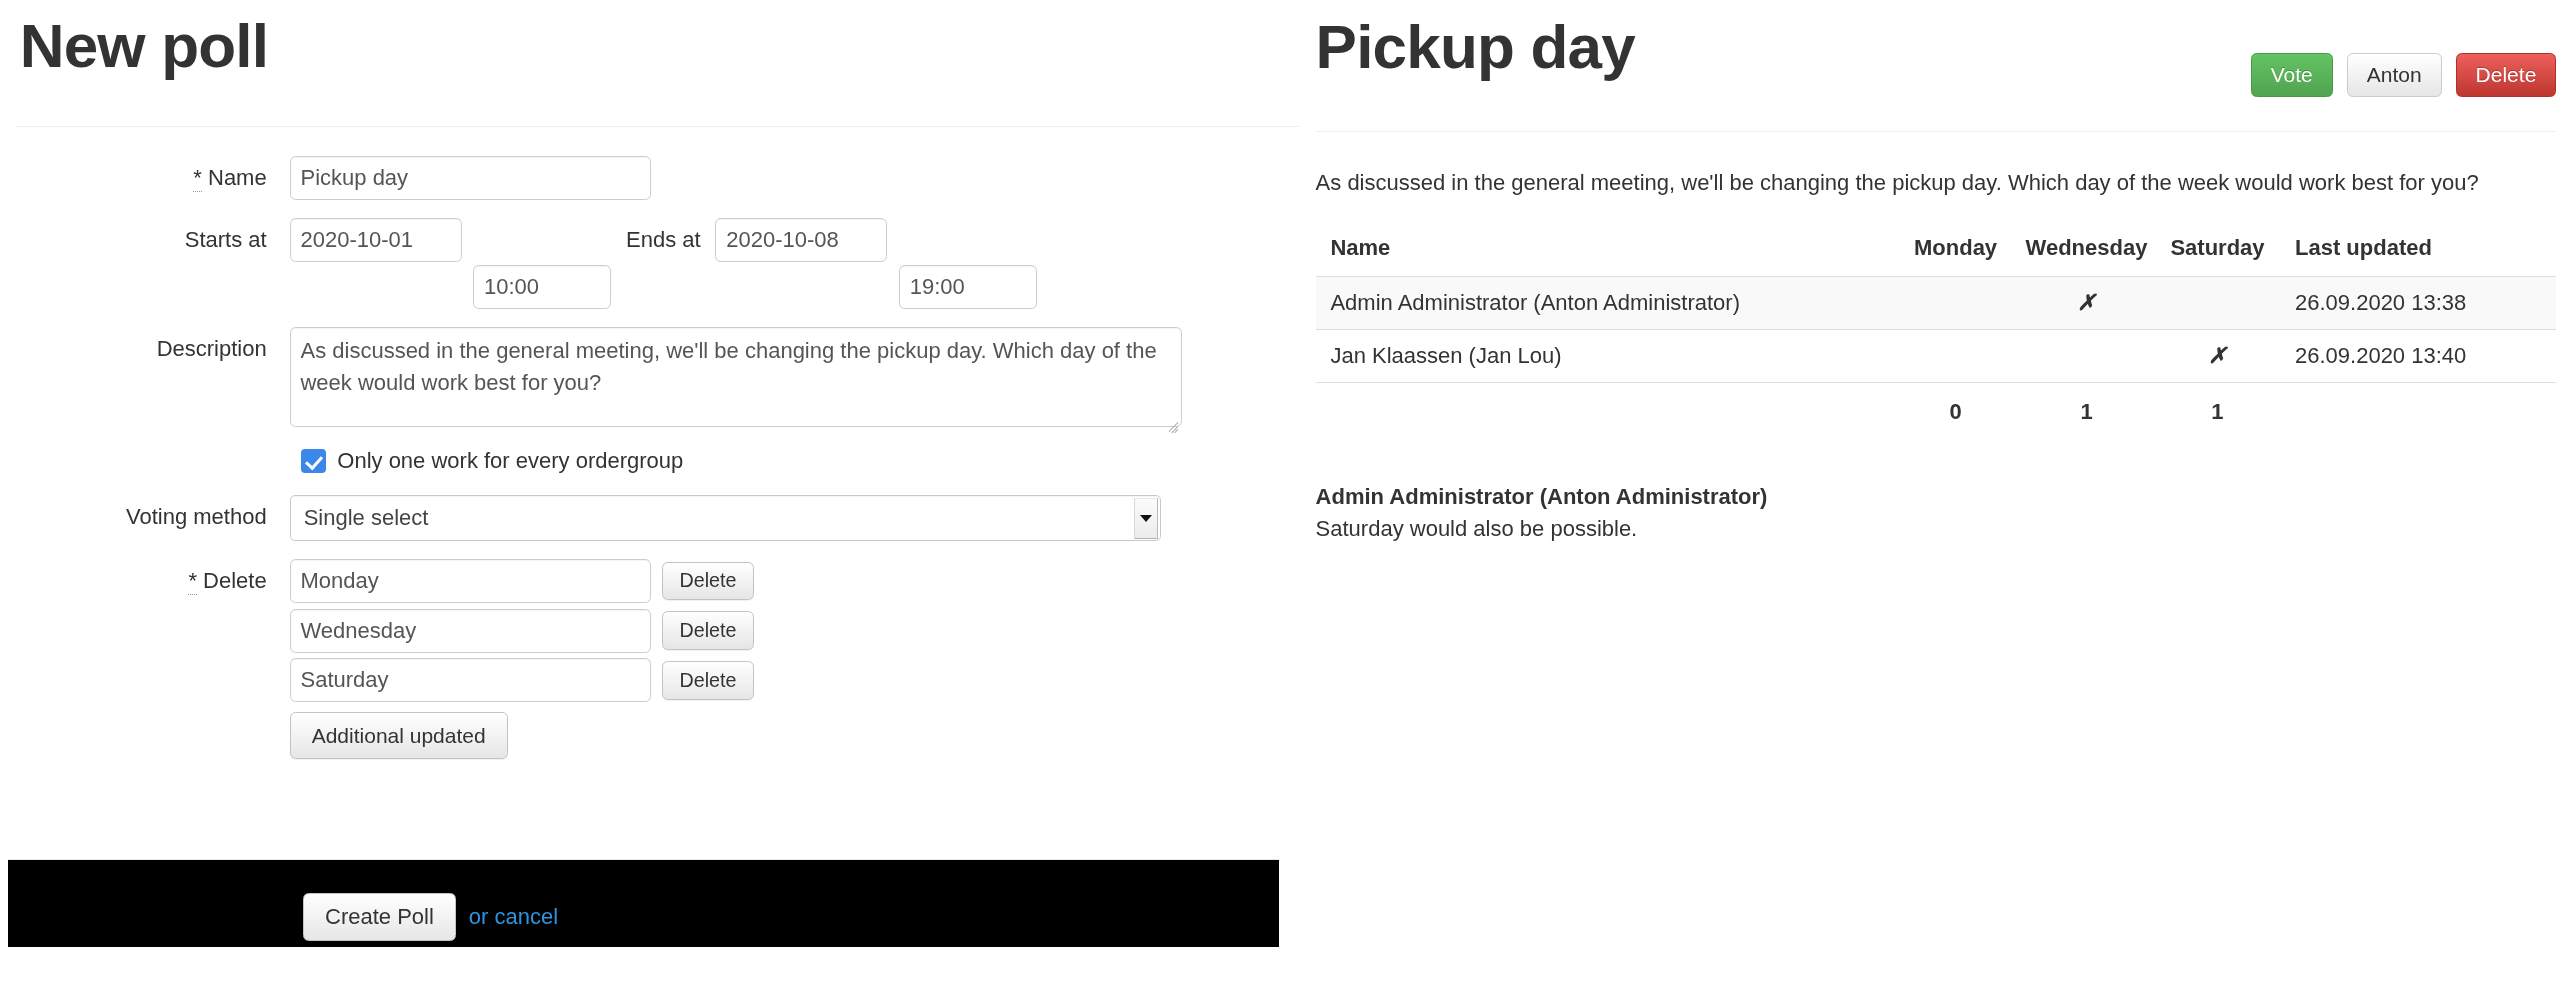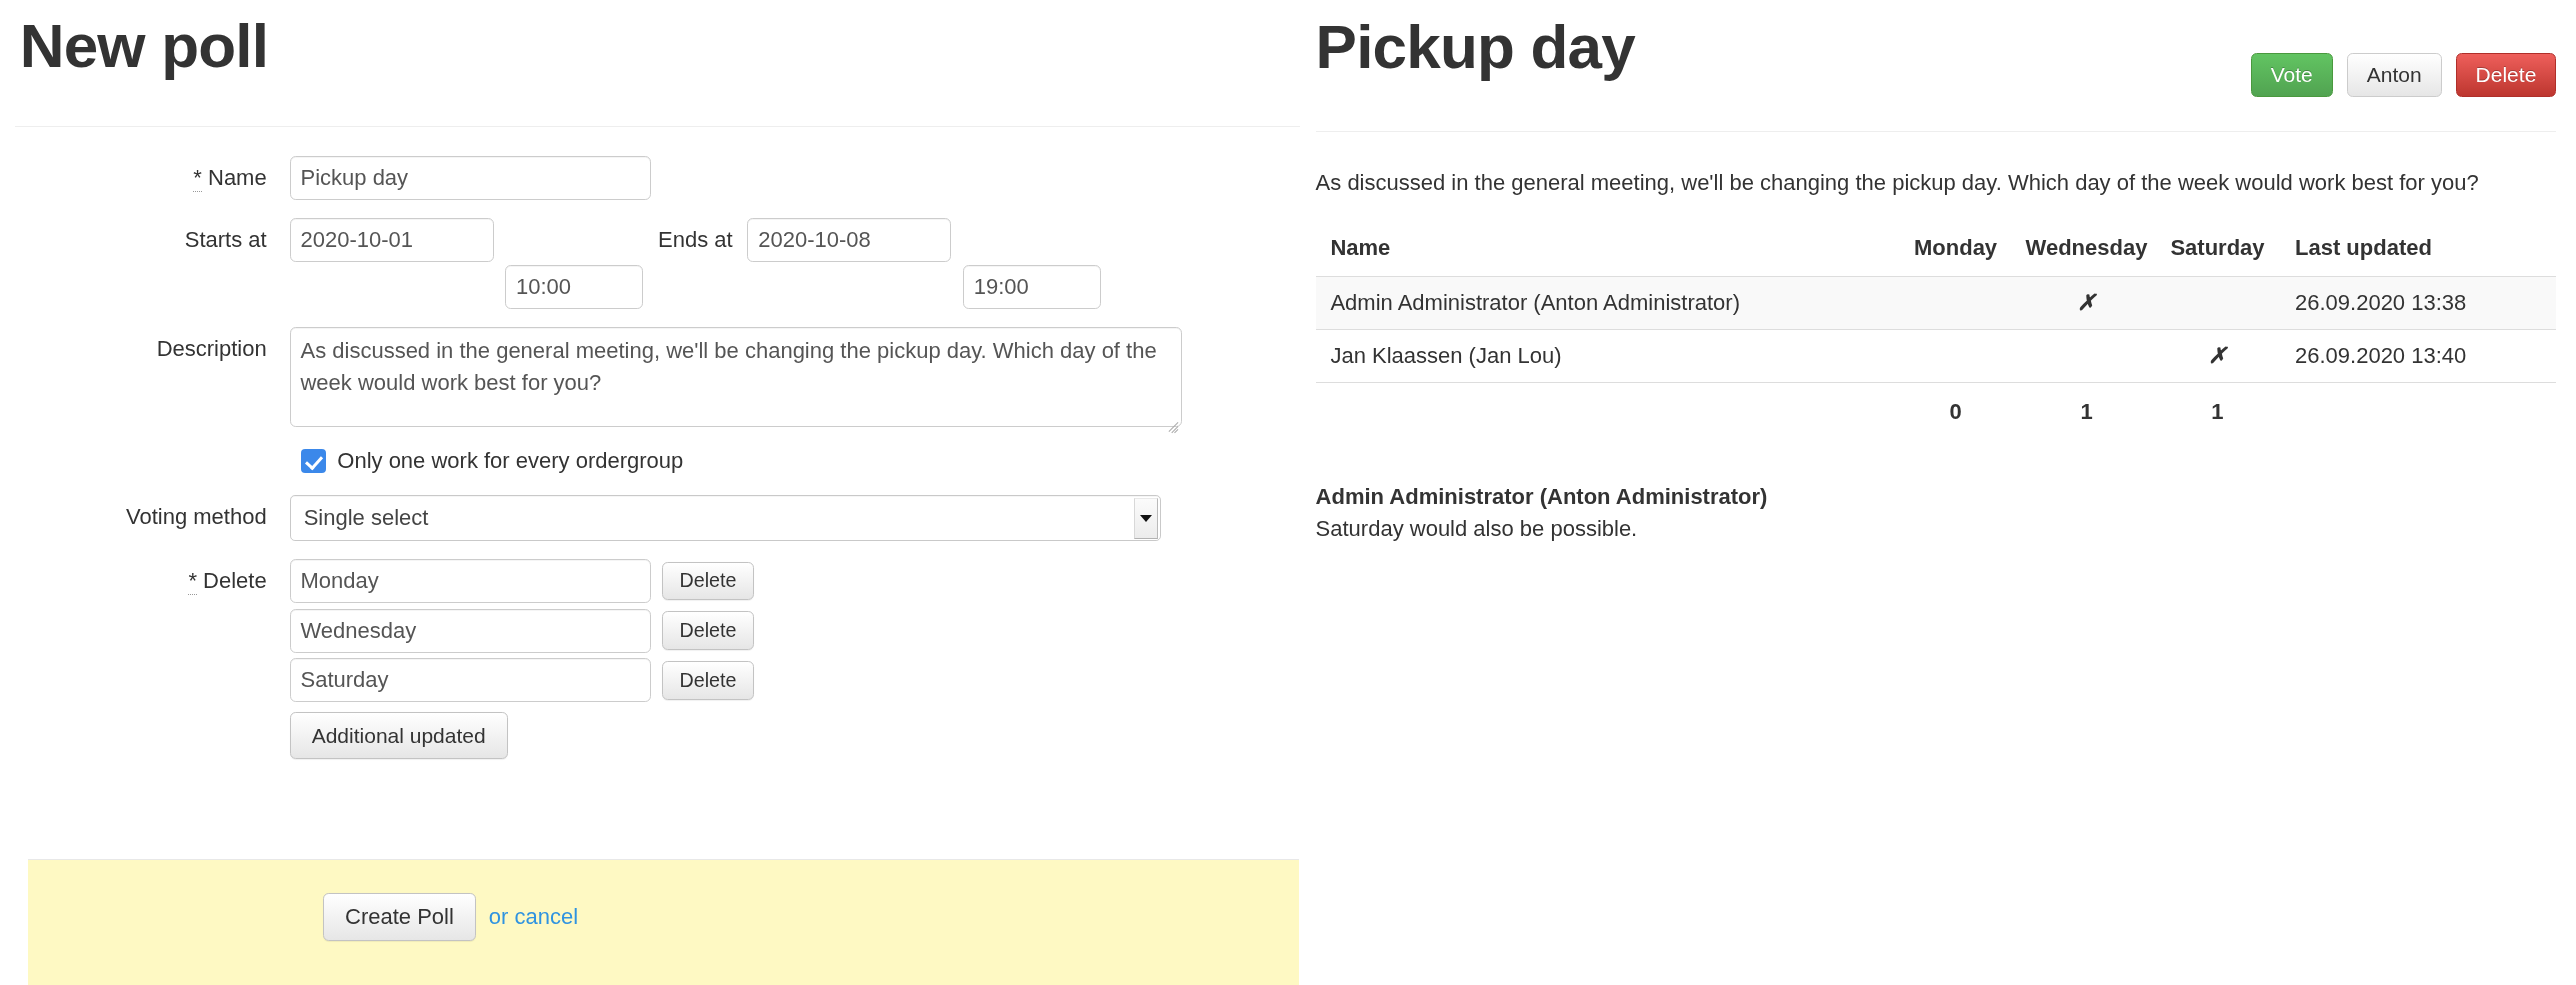--- a/index.html
+++ b/index.html
@@ -71,21 +71,21 @@
     font-size: 22px;
     color: #555555;
     background: #ffffff;
     border: 0.8px solid #cccccc;
     border-radius: 5.7px;
     padding: 7.4px 9.8px;
     outline: none;
     box-shadow: inset 0 0.8px 0.8px rgba(0,0,0,0.06);
   }
   .name-input { width: 361px; height: 44px; }
-  .date-input { width: 204px; height: 44px; }
+  .date-input { width: 172px; height: 44px; }
   .time-input { width: 138px; height: 44px; margin-left: 11.5px; margin-top: 47px; }
   .ends-label {
     font-size: 22px;
     line-height: 44px;
     padding: 0 14.8px;
     color: #333333;
     white-space: nowrap;
   }
   .desc-textarea {
     width: 892px;
@@ -177,25 +177,25 @@
     padding: 8.2px 18px;
     cursor: pointer;
     line-height: 1.1;
     box-shadow: 0 0.8px 0.8px rgba(0,0,0,0.06);
   }
   .delete-btn { margin-left: 11.5px; padding: 7.4px 16.4px; font-size: 19.7px; }
   .addchoice-btn { margin-top: 4.1px; align-self: flex-start; padding: 10.7px 21px; font-size: 21px; }
 
   .actions-bar {
     position: absolute;
-    left: 28px;
+    left: 8px;
     top: 859px;
     width: 1271px;
-    height: 126px;
-    background: #fef9c3;
+    height: 88px;
+    background: #000000;
     border-top: 0.8px solid #e8e8e8;
   }
   .actions-inner {
     padding-left: 295px;
     padding-top: 33px;
     display: flex;
     align-items: center;
   }
   .create-btn { padding: 10.7px 21px; font-size: 22px; }
   .cancel-link {

